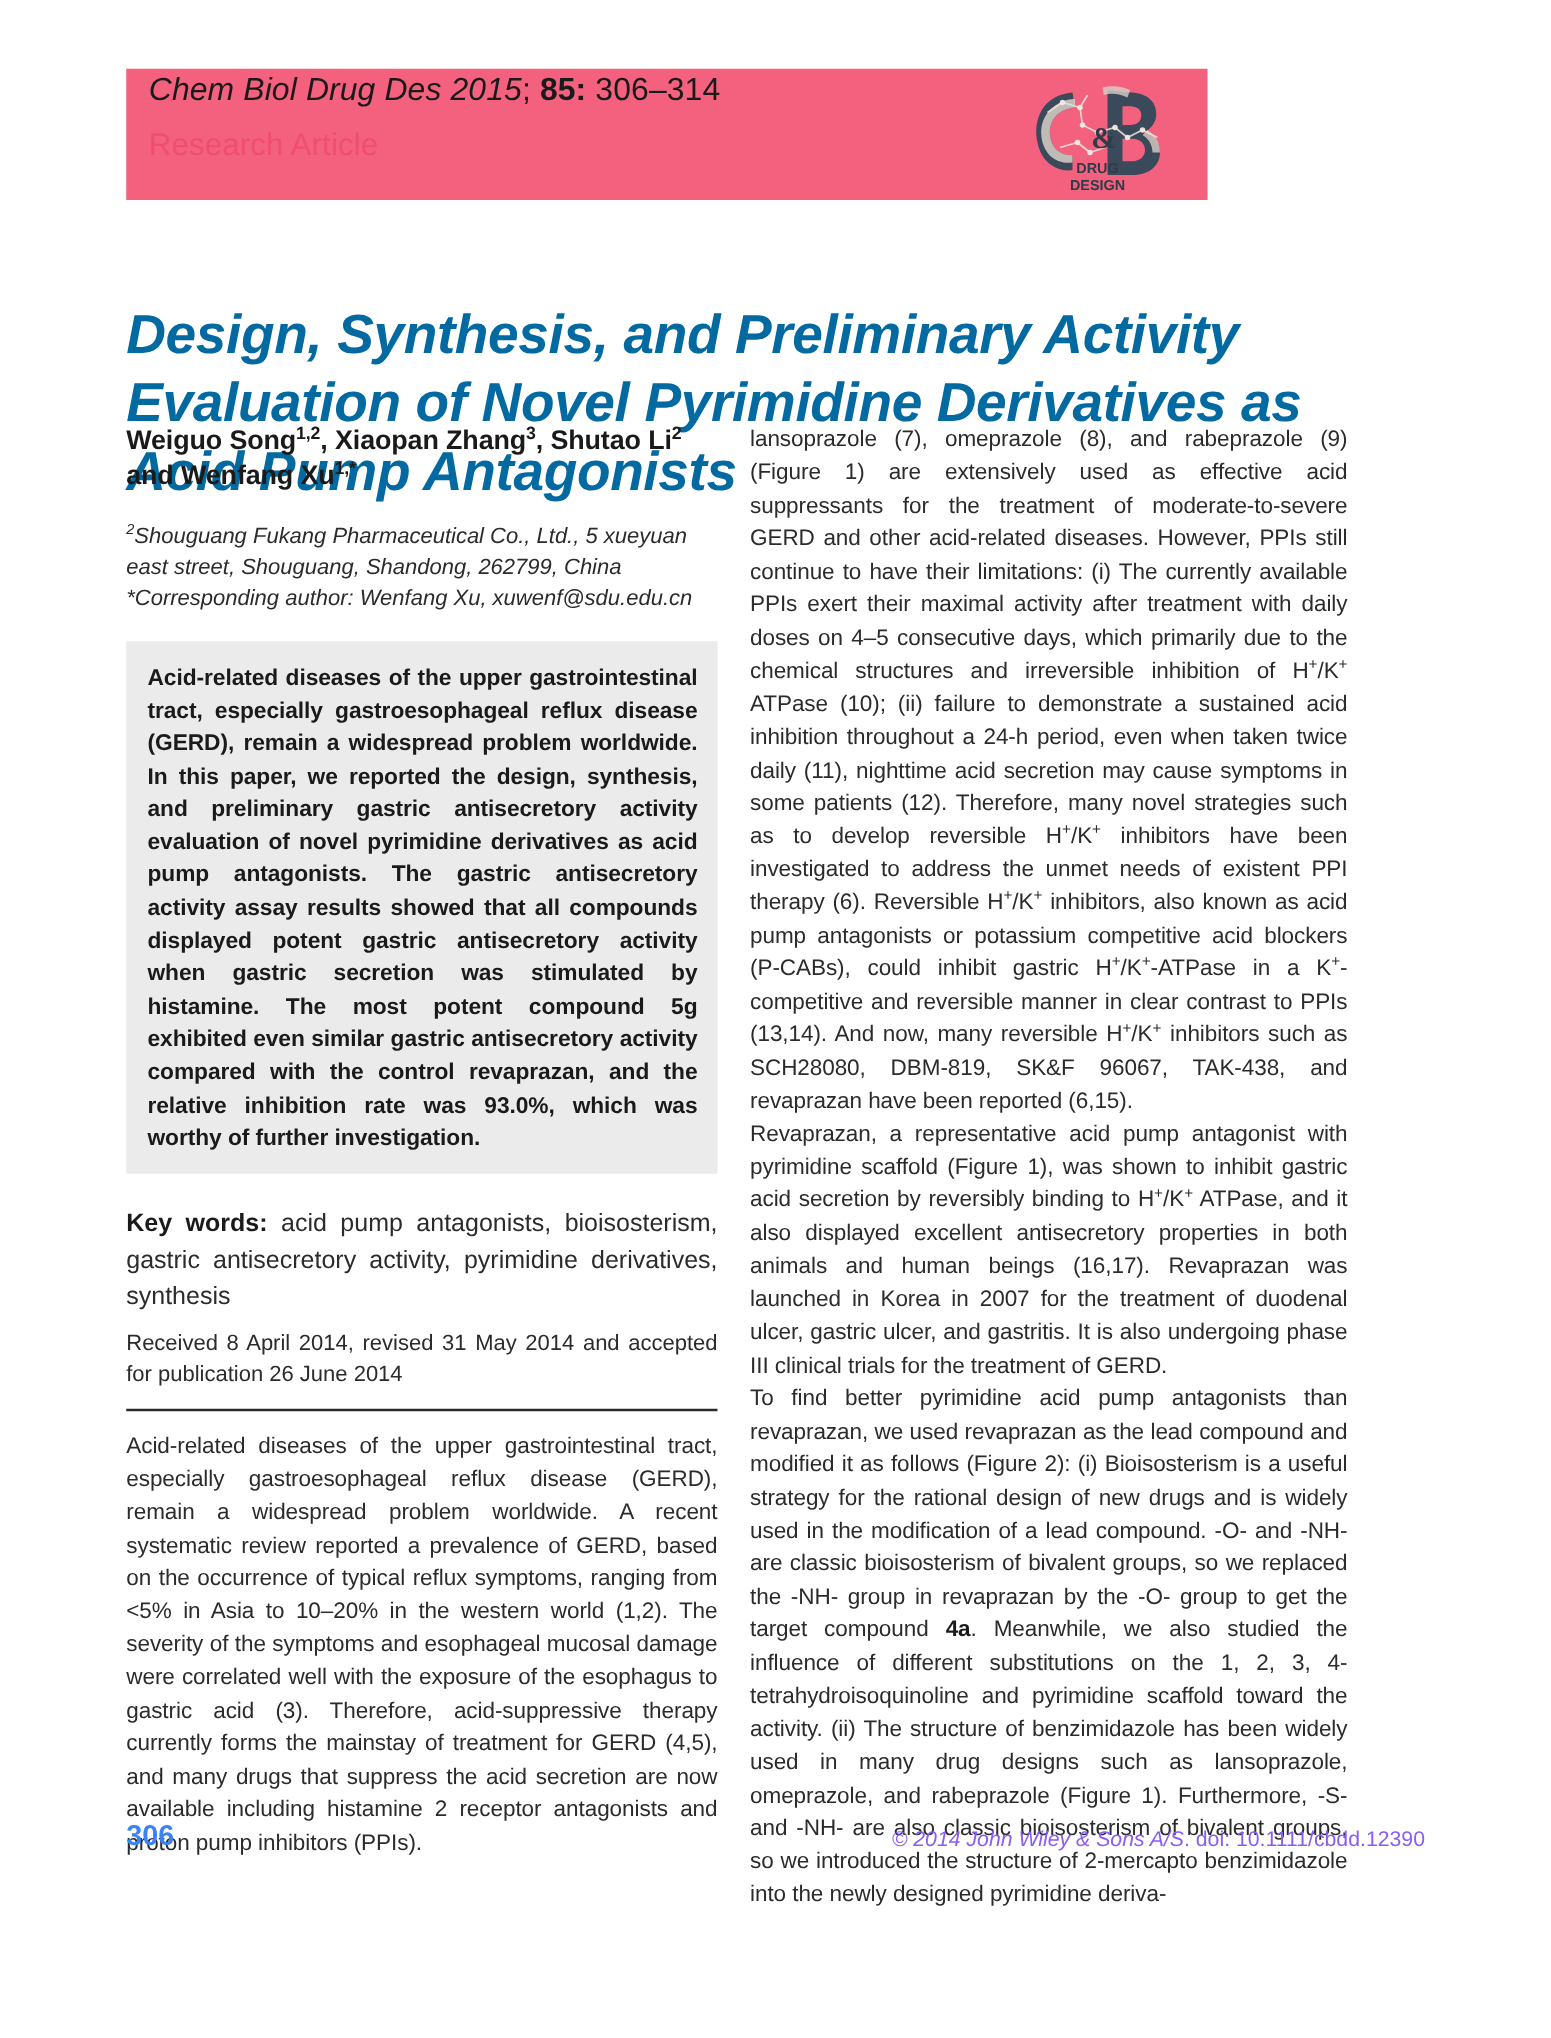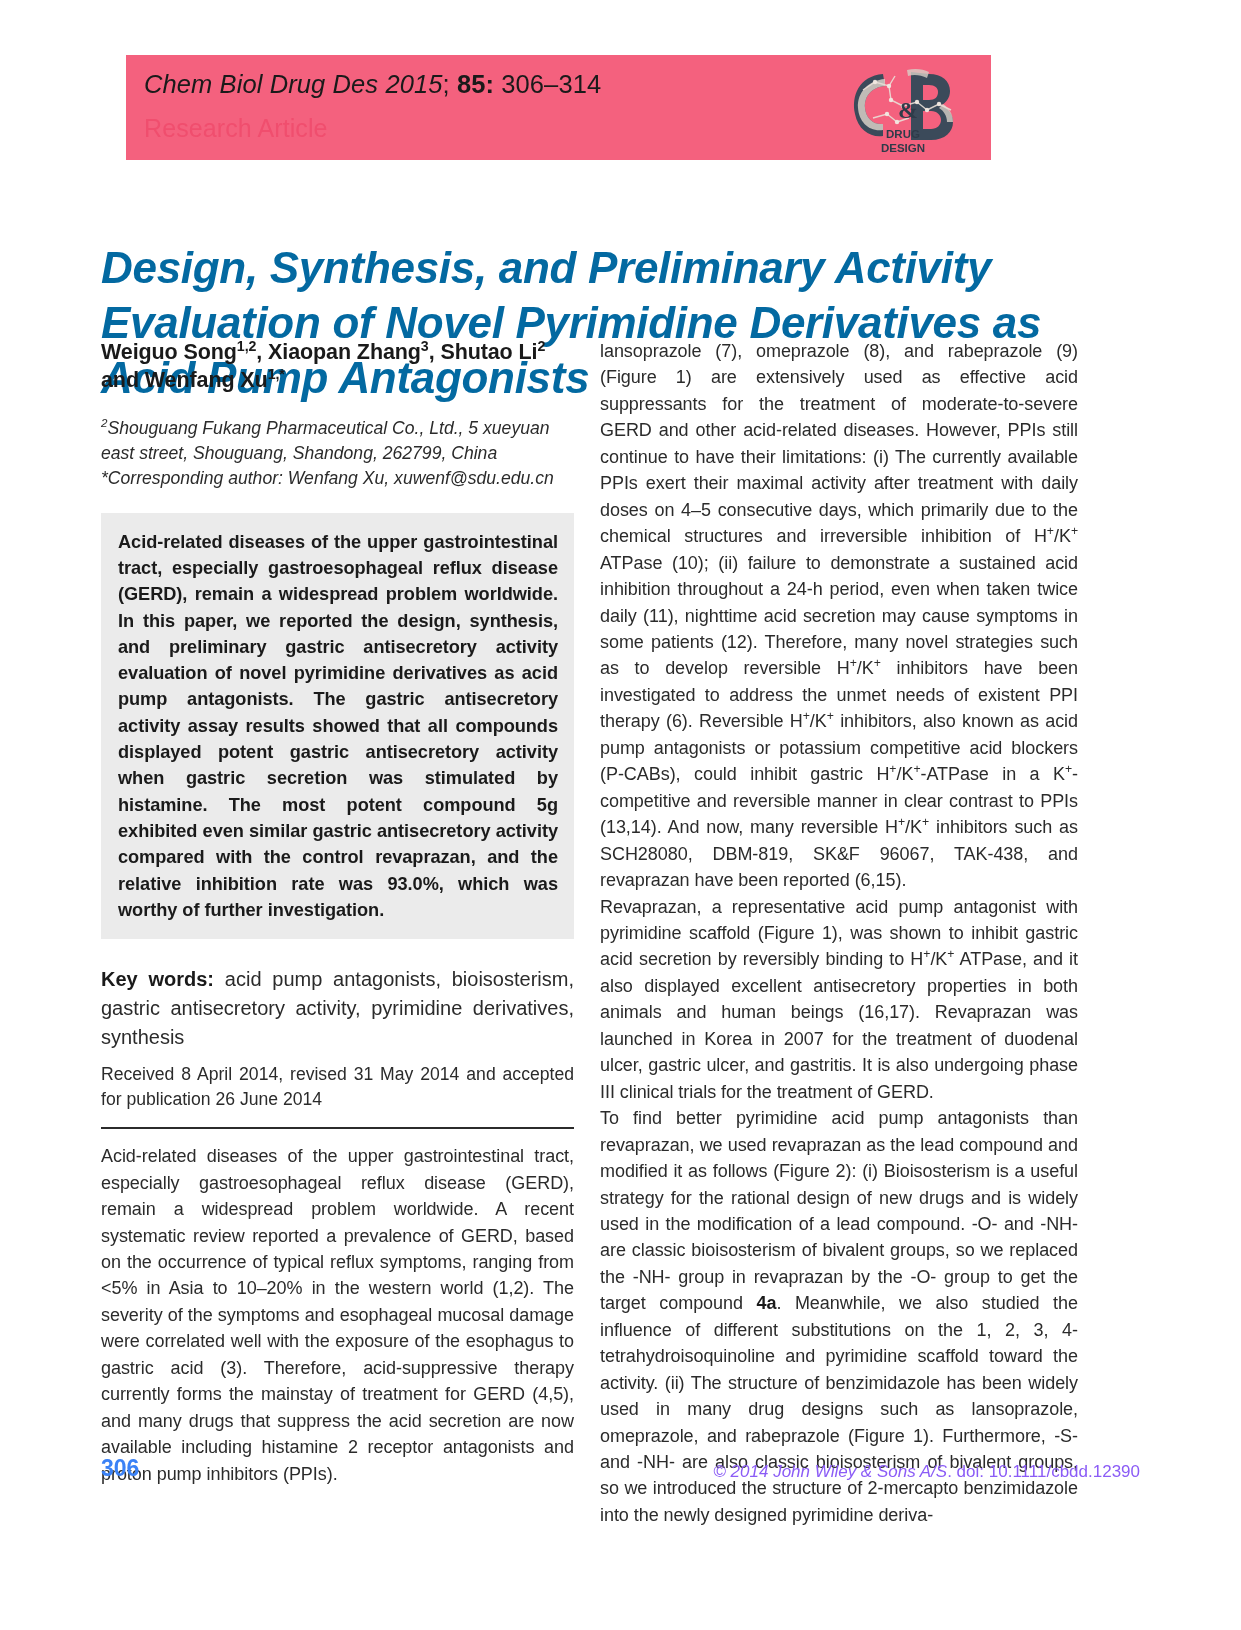--- a/index.html
+++ b/index.html
@@ -23,22 +23,21 @@
   }
 
   
   .masthead {
     position: absolute;
     left: 101px;
     top: 55px;
     width: 865px;
     height: 105px;
     background: #f4617e;
-    padding: 14px 0 0 18px;
-    margin-left: 25px;
+    padding: 2px 0 0 18px;
   }
   .masthead-citation {
     font-style: italic;
     font-size: 25.5px;
     line-height: 1.25;
     color: #1a1a1a;
     letter-spacing: 0.1px;
     white-space: nowrap;
   }
   .masthead-citation .vol {

